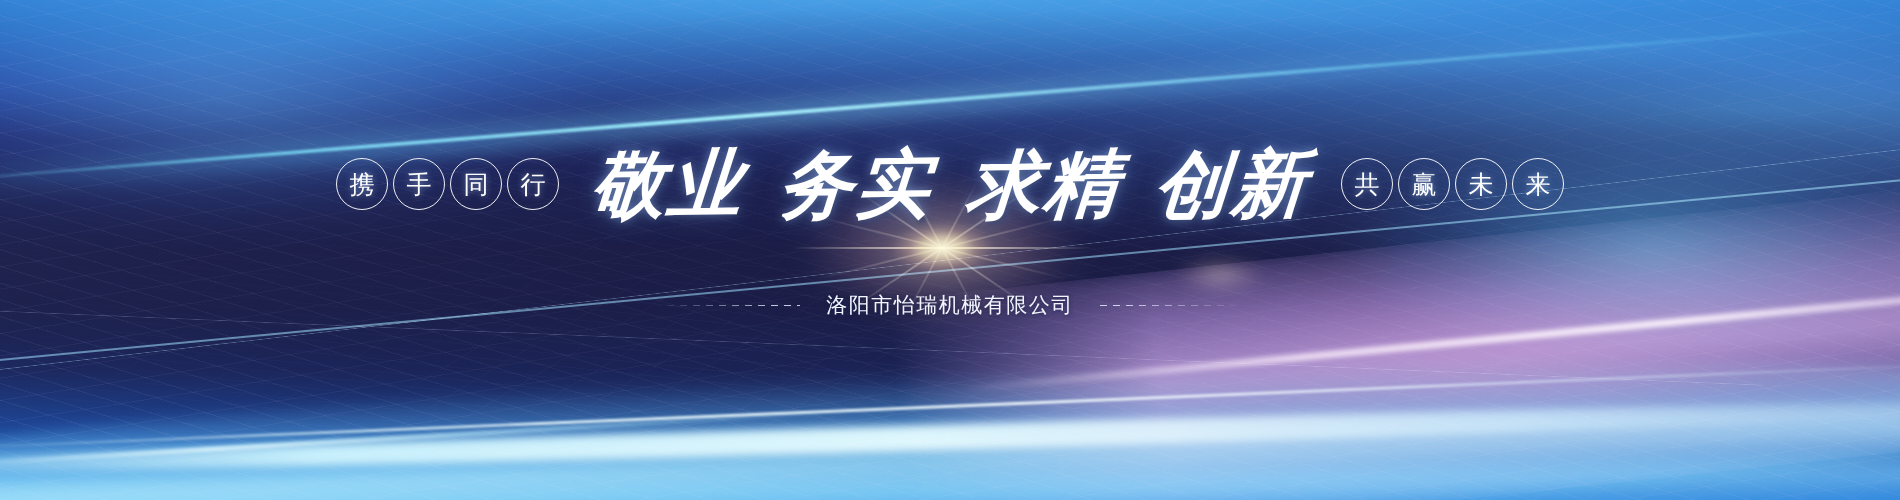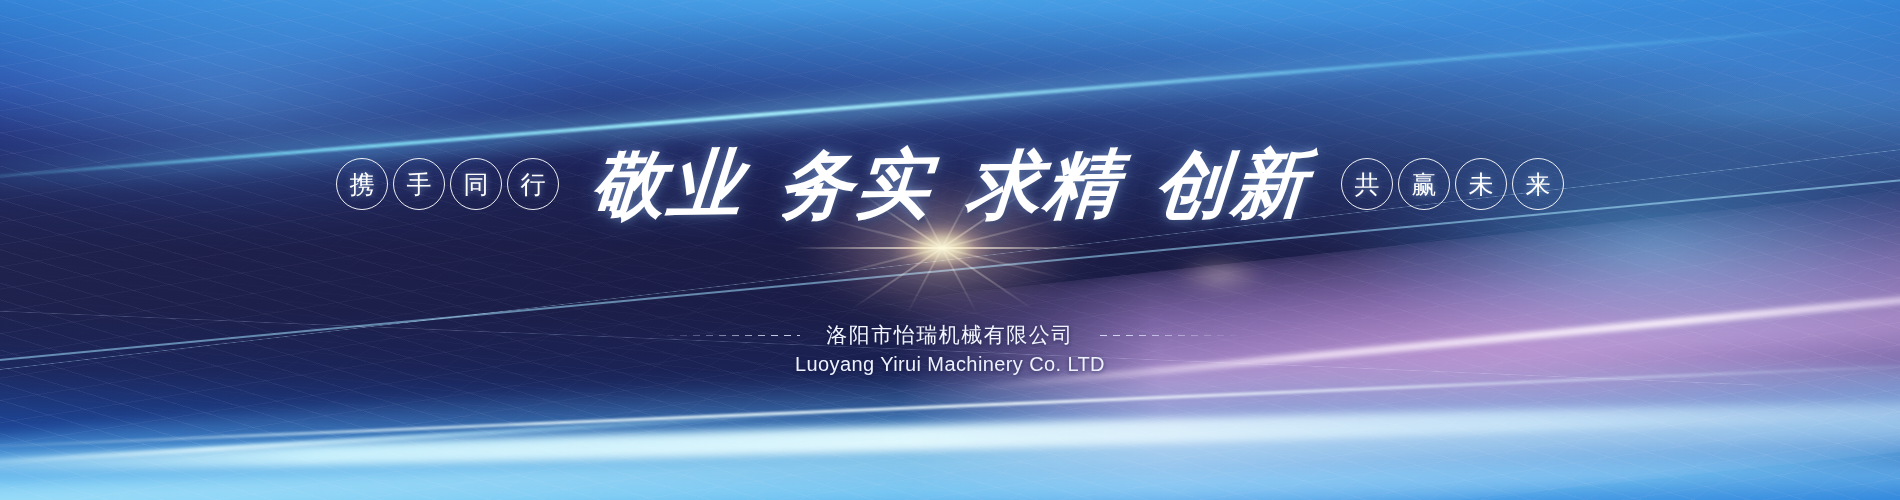--- a/index.html
+++ b/index.html
@@ -295,21 +295,20 @@
   }
 
   
   .company-block {
     position:absolute;
     left:0; right:0; top:292px;
     display:flex;
     flex-direction:column;
     align-items:center;
     gap:4px;
-    margin-top:30px;
   }
   .company-row {
     display:flex;
     align-items:center;
     justify-content:center;
     gap:26px;
     width:100%;
   }
   .dash {
     width:146px; height:1px; flex:0 0 auto;
@@ -414,17 +413,16 @@
       </div>
 
     </div>
 
     <div class="company-block">
       <div class="company-row">
         <span class="dash left"></span>
         <span class="company-cn">洛阳市怡瑞机械有限公司</span>
         <span class="dash right"></span>
       </div>
-      <div class="company-en">Luoyang Yirui Machinery Co. LTD</div>
     </div>
 
   </div>
 </div>
 
 </body></html>

